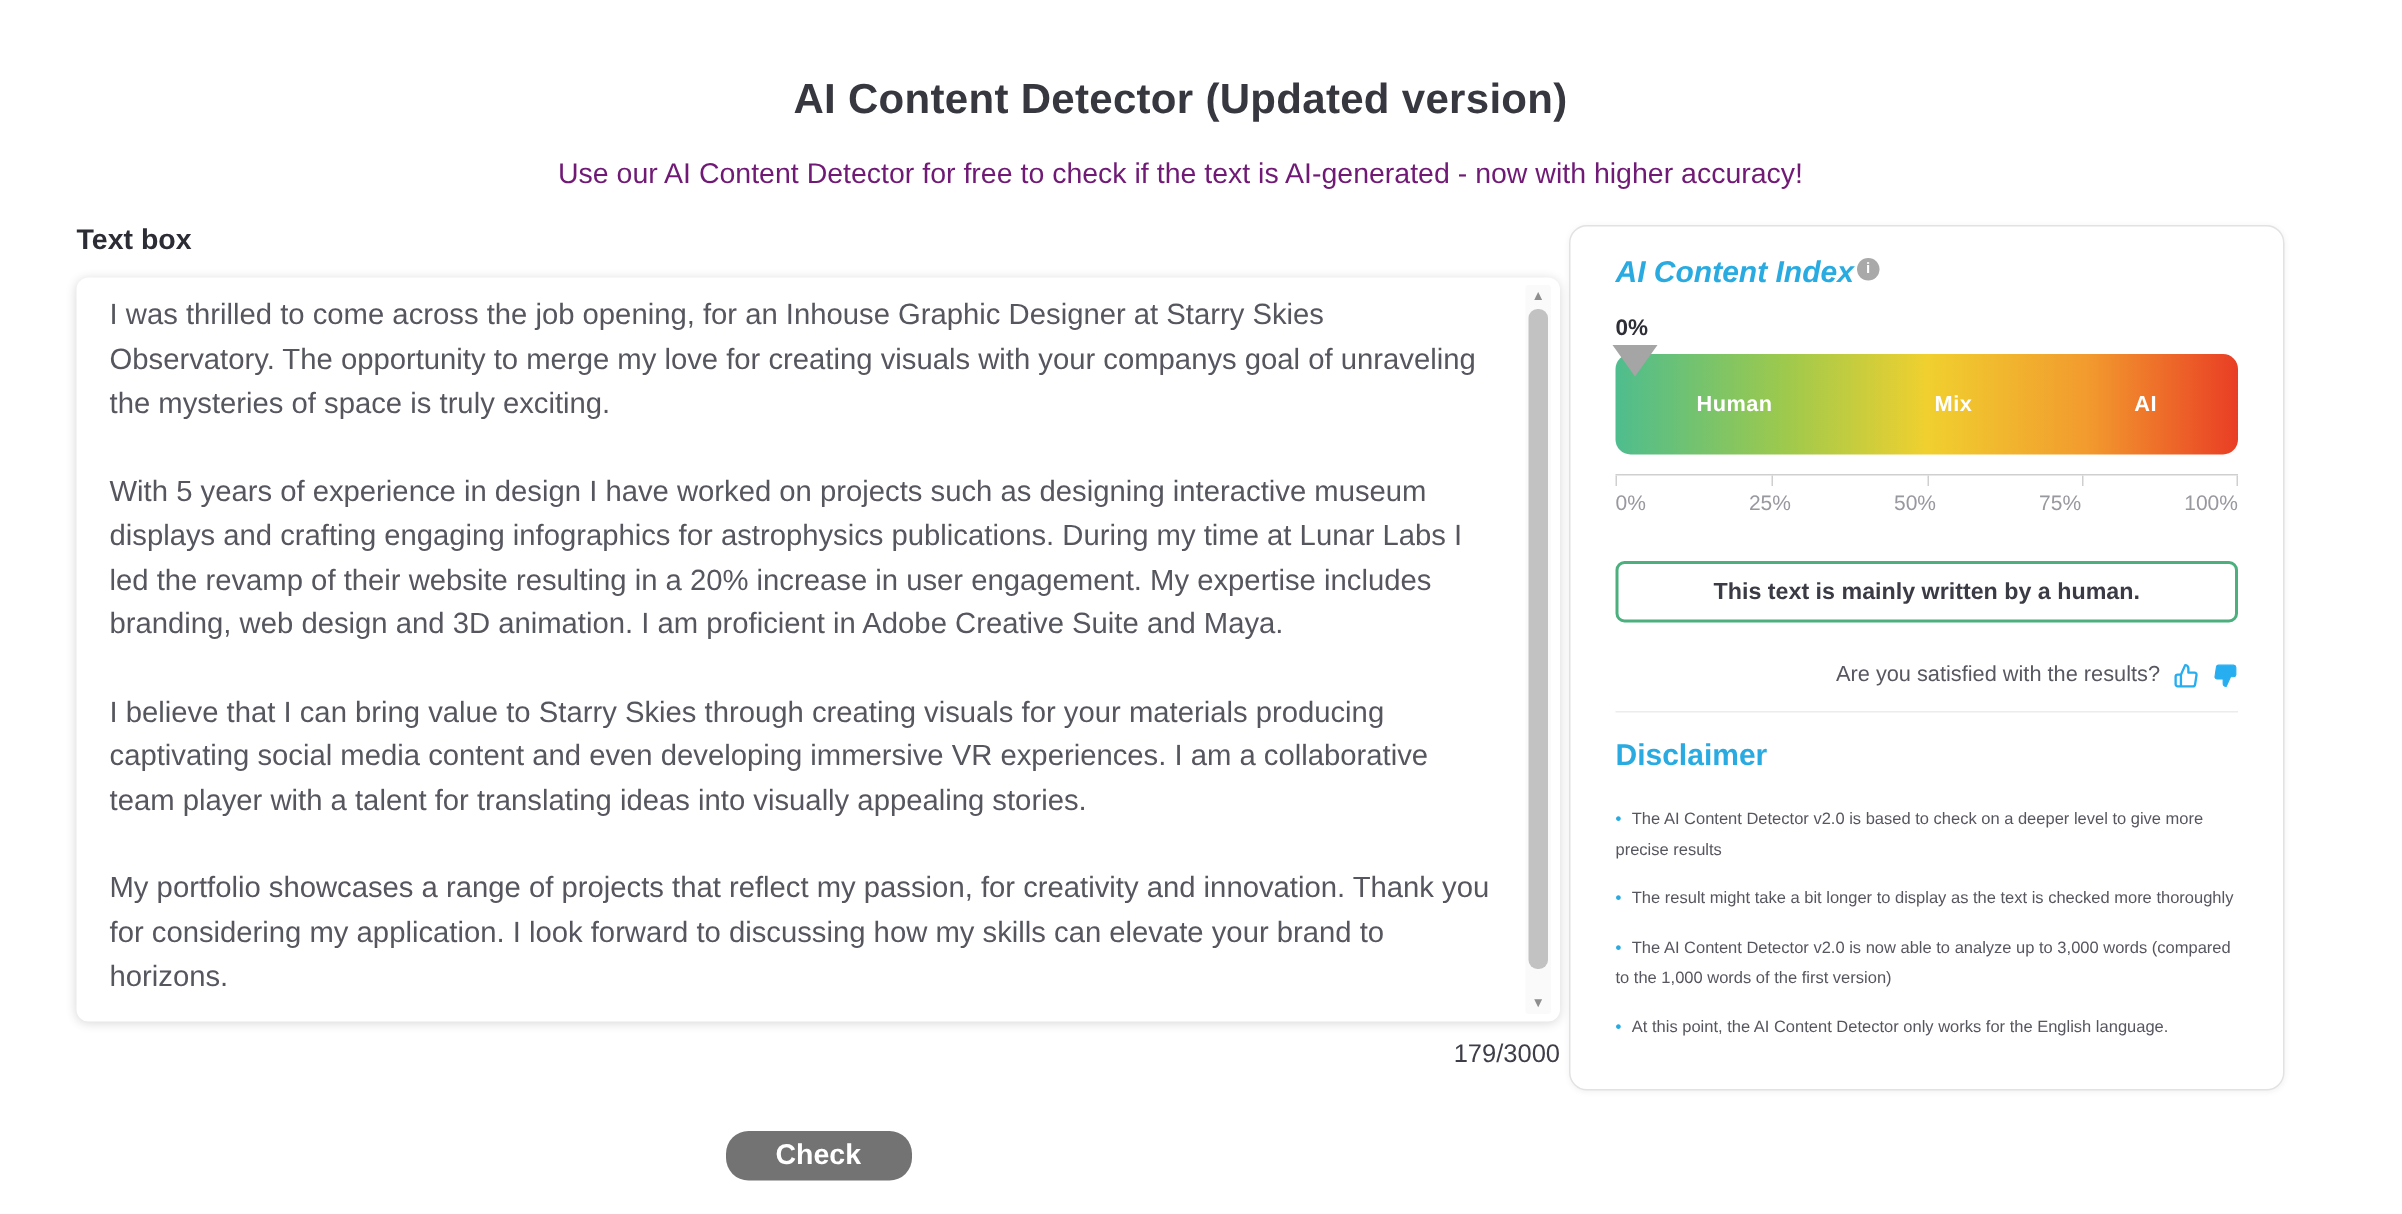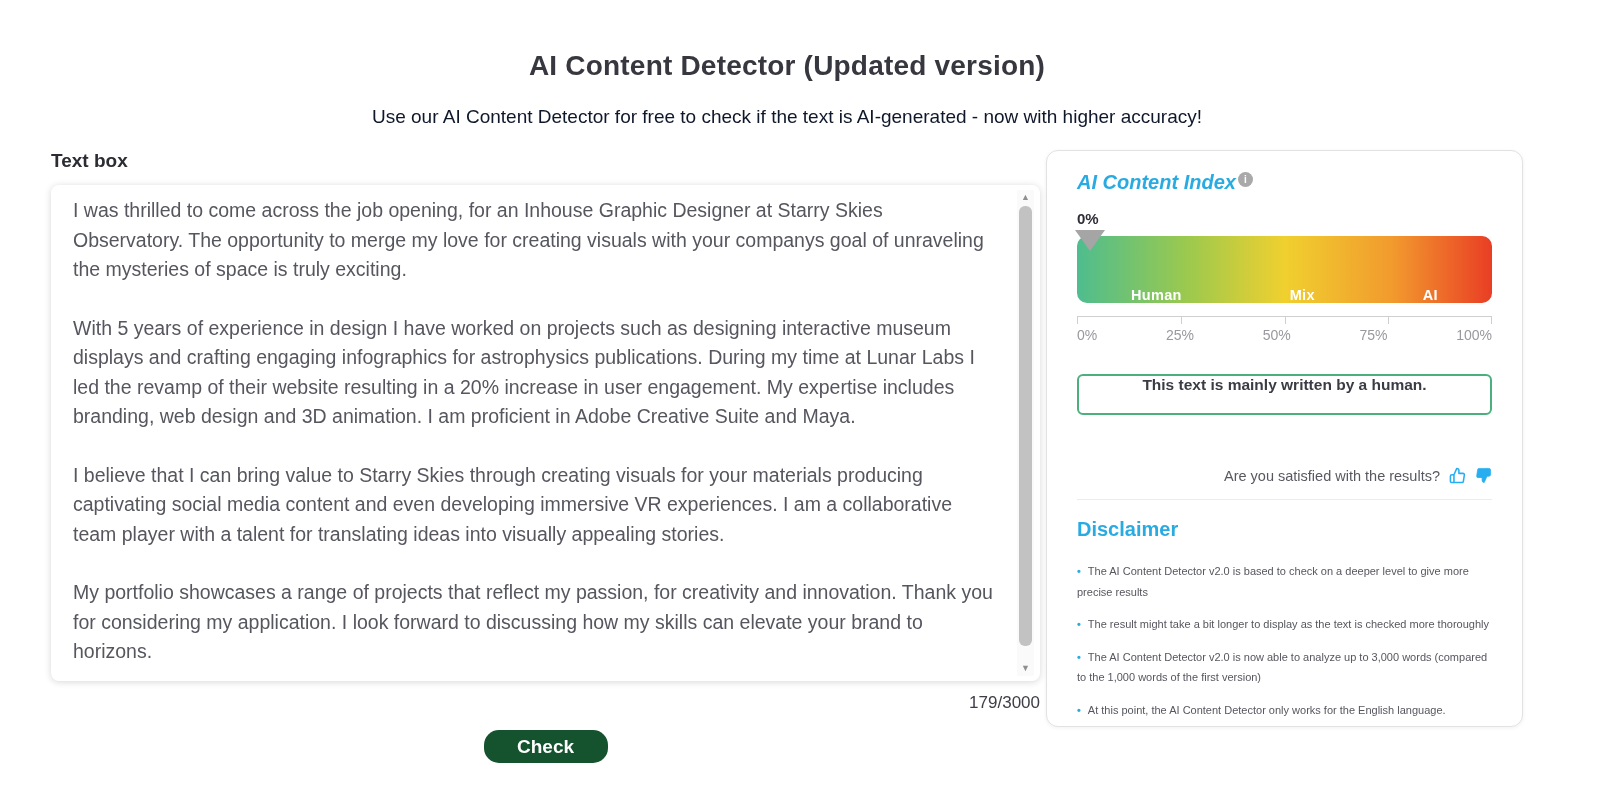--- a/index.html
+++ b/index.html
@@ -4,21 +4,21 @@
 <style>
   * { margin: 0; padding: 0; box-sizing: border-box; }
   html, body { width: 1601px; height: 809px; background: #ffffff; overflow: hidden; }
   body { font-family: "Liberation Sans", sans-serif; color: #3a3a43; }
 
   .page { width: 1574px; height: 809px; position: relative; }
 
   
   .header { text-align: center; padding-top: 50px; }
   .title { font-size: 28px; font-weight: 700; color: #37373f; letter-spacing: 0.2px; }
-  .subtitle { margin-top: 24px; font-size: 19px; color: #0f172a; }
+  .subtitle { margin-top: 24px; font-size: 19px; color: #701a75; }
 
   
   .main { display: flex; padding: 0 51px; margin-top: 22px; gap: 6px; }
   .left-col { width: 989px; }
   .right-col { flex: 1; }
 
   .section-label { font-size: 19px; font-weight: 700; color: #2c2c34; margin-bottom: 13px; }
 
   
   .textbox-wrap { position: relative; width: 989px; height: 496px; background: #ffffff;
@@ -52,35 +52,35 @@
   .info-icon { display: inline-block; vertical-align: super; width: 15px; height: 15px;
     margin-left: 2px; border-radius: 50%; background: #a9a9a9; color: #ffffff;
     font-size: 10px; font-weight: 700; text-align: center; line-height: 15px; cursor: pointer; }
 
   .pointer-value { margin-top: 16px; font-size: 15px; font-weight: 700; color: #2e2e37; }
   .pointer-triangle { width: 0; height: 0; margin-top: 3px; margin-left: -2px;
     border-left: 15px solid transparent; border-right: 15px solid transparent;
     border-top: 21px solid #a5a5a5; position: relative; z-index: 2; }
 
   .gradient-bar { margin-top: -15px; height: 67px; border-radius: 10px;
-    display: flex; align-items: flex-end; justify-content: space-around;
+    display: flex; align-items: center; justify-content: space-around;
     position: relative; z-index: 1; }
   .bar-label { color: #ffffff; font-size: 14.5px; font-weight: 700; letter-spacing: 0.3px; }
 
   .ruler { margin-top: 13px; position: relative; height: 8px; border-top: 1px solid #cfcfcf; }
   .ruler .tick { position: absolute; top: 0; width: 1px; height: 7px; background: #cfcfcf; }
   .scale-labels { display: flex; justify-content: space-between; margin-top: 3px;
     font-size: 14px; color: #98989f; }
 
   .verdict-box { margin-top: 31px; border: 2px solid #4caf7e; border-radius: 6px;
-    height: 41px; display: flex; align-items: flex-start; justify-content: center; }
+    height: 41px; display: flex; align-items: center; justify-content: center; }
   .verdict-text { font-size: 15.5px; font-weight: 700; color: #3b3b45; }
 
-  .satisfied-row { margin-top: 52px; display: flex; justify-content: flex-end;
-    align-items: center; gap: 9px; font-size: 14.5px; color: #585861; }
+  .satisfied-row { margin-top: 27px; display: flex; justify-content: flex-end;
+    align-items: flex-start; gap: 9px; font-size: 14.5px; color: #585861; }
   .thumb-btn { background: none; border: none; padding: 0; cursor: pointer; line-height: 0; }
 
   .divider { border: none; border-top: 1px solid #ececec; margin-top: 15px; }
 
   .disclaimer-heading { margin-top: 18px; font-size: 20px; font-weight: 700; }
   .disclaimer-list { margin-top: 20px; }
   .disclaimer-item { font-size: 11px; line-height: 20.5px; color: #56565f; margin-bottom: 12px; }
   .disclaimer-item .dot { font-weight: 700; margin-right: 7px; }
 </style>
 </head>
@@ -108,21 +108,21 @@
         <div class="scrollbar">
           <div class="scroll-arrow up">▲</div>
           <div class="scroll-thumb"></div>
           <div class="scroll-arrow down">▼</div>
         </div>
       </div>
 
       <div class="counter-row">179/3000</div>
 
       <div class="check-row">
-        <button class="check-btn" style="background: #14532d;">Check</button>
+        <button class="check-btn" style="background: #737373; margin-top: 24px;">Check</button>
       </div>
     </div>
 
     <div class="right-col">
 
       <div class="results-card">
 
         <div>
           <span class="index-heading accent" style="color: rgb(41, 171, 226); font-style: italic;">AI Content Index</span><span class="info-icon">i</span>
         </div>

